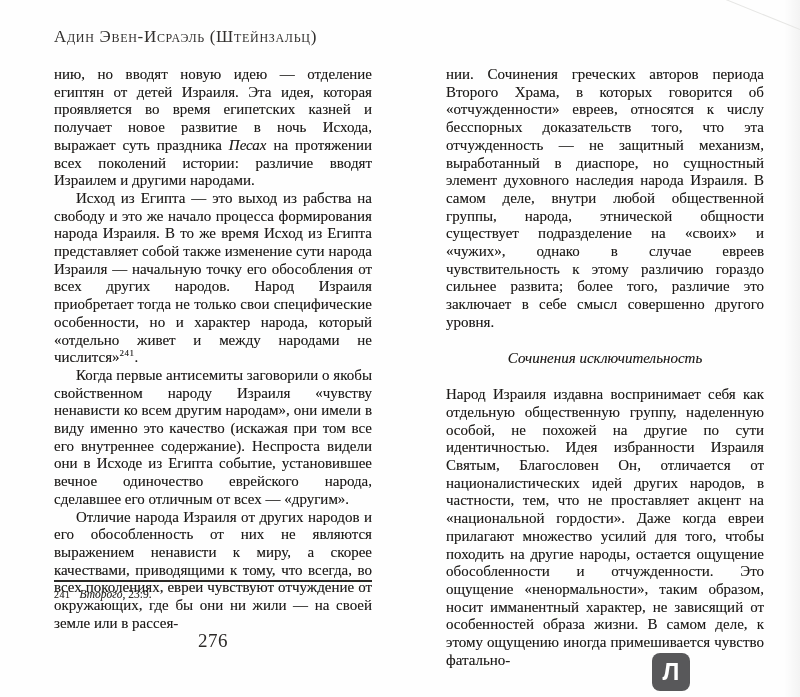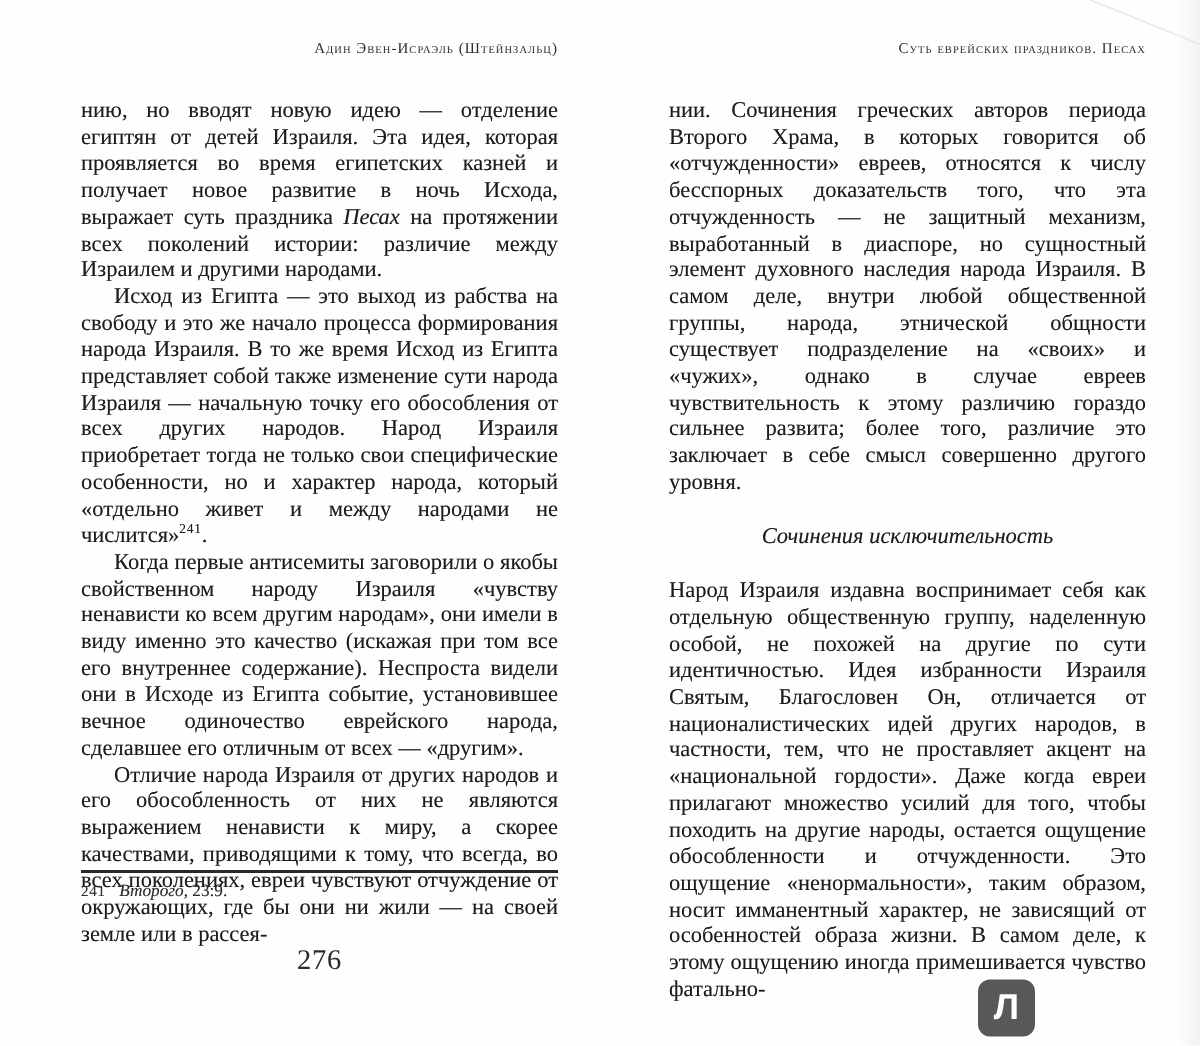--- a/index.html
+++ b/index.html
@@ -34,23 +34,23 @@
     top: 0;
     width: 318px;
     height: 697px;
   }
   .page-left  { left: 54px; }
   .page-right { left: 446px; }
   .running-header {
     position: absolute;
     top: 27px;
     left: 0; right: 0;
-    text-align: right;
+    text-align: left;
     font-variant: small-caps;
-    font-size: 10px;
+    font-size: 17px;
     letter-spacing: 0.7px;
     color: #312f2d;
   }
   .body-text {
     position: absolute;
     top: 66px;
     left: 0; right: 0;
     font-size: 15px;
     line-height: 17.7px;
     text-align: justify;
@@ -124,38 +124,37 @@
 </head>
 <body>
 
 <div class="scan-right-shade"></div>
 <div class="scan-corner-line"></div>
 
 <div class="page page-left">
   <div class="running-header">Адин Эвен-Исраэль (Штейнзальц)</div>
 
   <div class="body-text">
-      <p class="para"><span>нию, но вводят новую идею — отделение египтян от детей Израиля. Эта идея, которая проявляется во время египетских казней и получает новое развитие в ночь Исхода, выражает суть праздника </span><i>Песах</i><span> на протяжении всех поколений истории: различие между Израилем и другими народами.</span></p>
+      <p class="para"><span>нию, но вводят новую идею — отделение египтян от детей Израиля. Эта идея, которая проявляется во время египетских казней и получает новое развитие в ночь Исхода, выражает суть праздника </span><i>Песах</i><span> на протяжении всех поколений истории: различие вводят Израилем и другими народами.</span></p>
       <p class="para indent"><span>Исход из Египта — это выход из рабства на свободу и это же начало процесса формирования народа Израиля. В то же время Исход из Египта представляет собой также изменение сути народа Израиля — начальную точку его обособления от всех других народов. Народ Израиля приобретает тогда не только свои специфические особенности, но и характер народа, который «отдельно живет и между народами не числится»</span><sup>241</sup><span>.</span></p>
       <p class="para indent"><span>Когда первые антисемиты заговорили о якобы свойственном народу Израиля «чувству ненависти ко всем другим народам», они имели в виду именно это качество (искажая при том все его внутреннее содержание). Неспроста видели они в Исходе из Египта событие, установившее вечное одиночество еврейского народа, сделавшее его отличным от всех — «другим».</span></p>
       <p class="para indent"><span>Отличие народа Израиля от других народов и его обособленность от них не являются выражением ненависти к миру, а скорее качествами, приводящими к тому, что всегда, во всех поколениях, евреи чувствуют отчуждение от окружающих, где бы они ни жили — на своей земле или в рассея-</span></p>
     </div>
 
   <div class="footnote-block">
     <hr class="footnote-rule">
     <div class="footnote">
       <span class="fn-num">241</span><span class="fn-source">Второго</span><span>, 23:9.</span>
     </div>
   </div>
 
   <div class="page-number">276</div>
 </div>
 
 <div class="page page-right">
-  <div class="running-header">Суть еврейских праздников. Песах</div>
 
   <div class="body-text">
     <div>
         <p class="para"><span>нии. Сочинения греческих авторов периода Второго Храма, в которых говорится об «отчужденности» евреев, относятся к числу бесспорных доказательств того, что эта отчужденность — не защитный механизм, выработанный в диаспоре, но сущностный элемент духовного наследия народа Израиля. В самом деле, внутри любой общественной группы, народа, этнической общности существует подразделение на «своих» и «чужих», однако в случае евреев чувствительность к этому различию гораздо сильнее развита; более того, различие это заключает в себе смысл совершенно другого уровня.</span></p>
       </div>
     <div class="section-heading">Сочинения исключительность</div>
     <div>
         <p class="para"><span>Народ Израиля издавна воспринимает себя как отдельную общественную группу, наделенную особой, не похожей на другие по сути идентичностью. Идея избранности Израиля Святым, Благословен Он, отличается от националистических идей других народов, в частности, тем, что не проставляет акцент на «национальной гордости». Даже когда евреи прилагают множество усилий для того, чтобы походить на другие народы, остается ощущение обособленности и отчужденности. Это ощущение «ненормальности», таким образом, носит имманентный характер, не зависящий от особенностей образа жизни. В самом деле, к этому ощущению иногда примешивается чувство фатально-</span></p>
       </div>
   </div>

